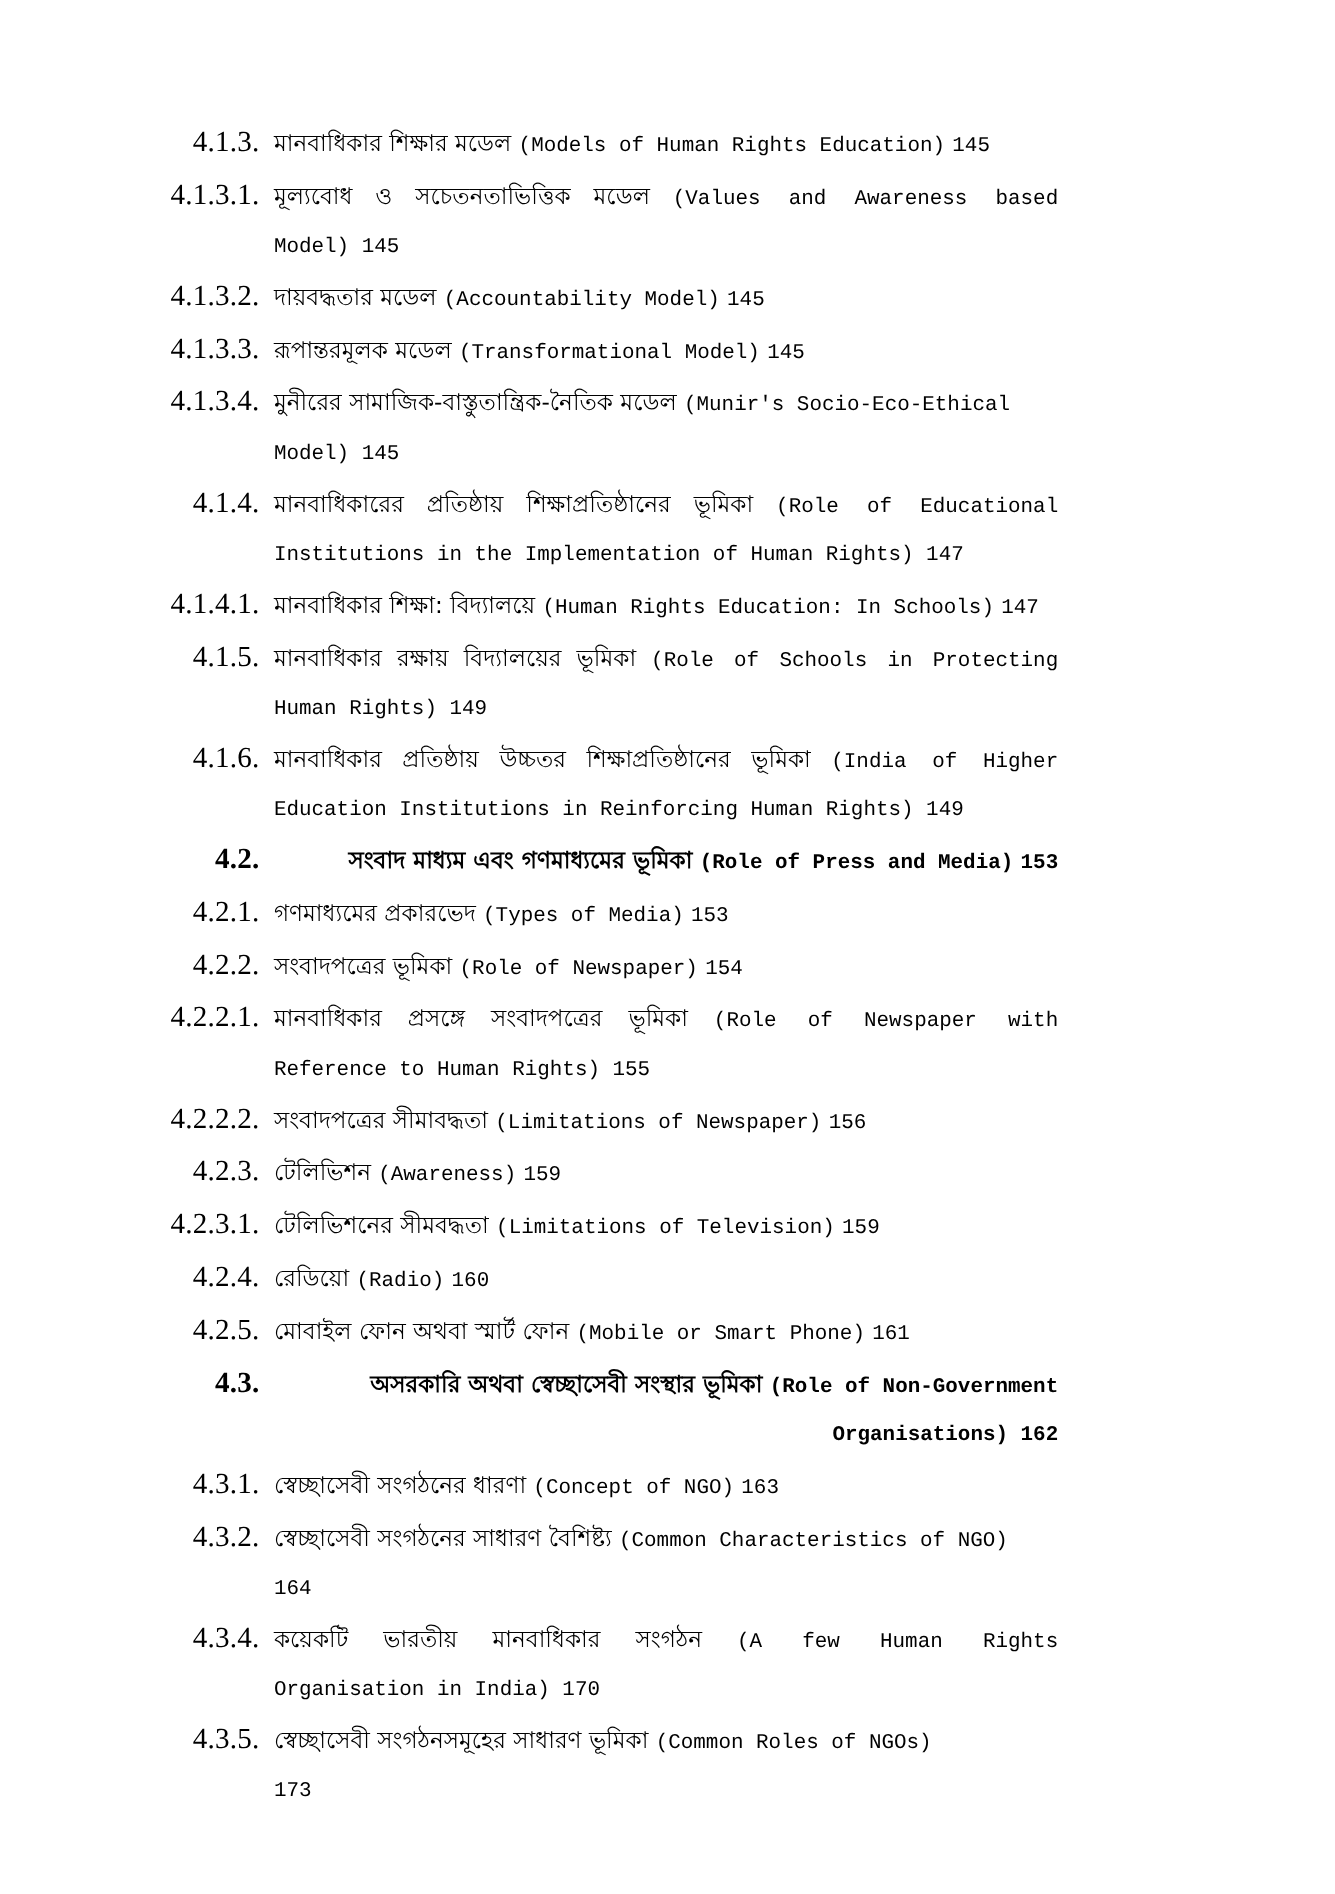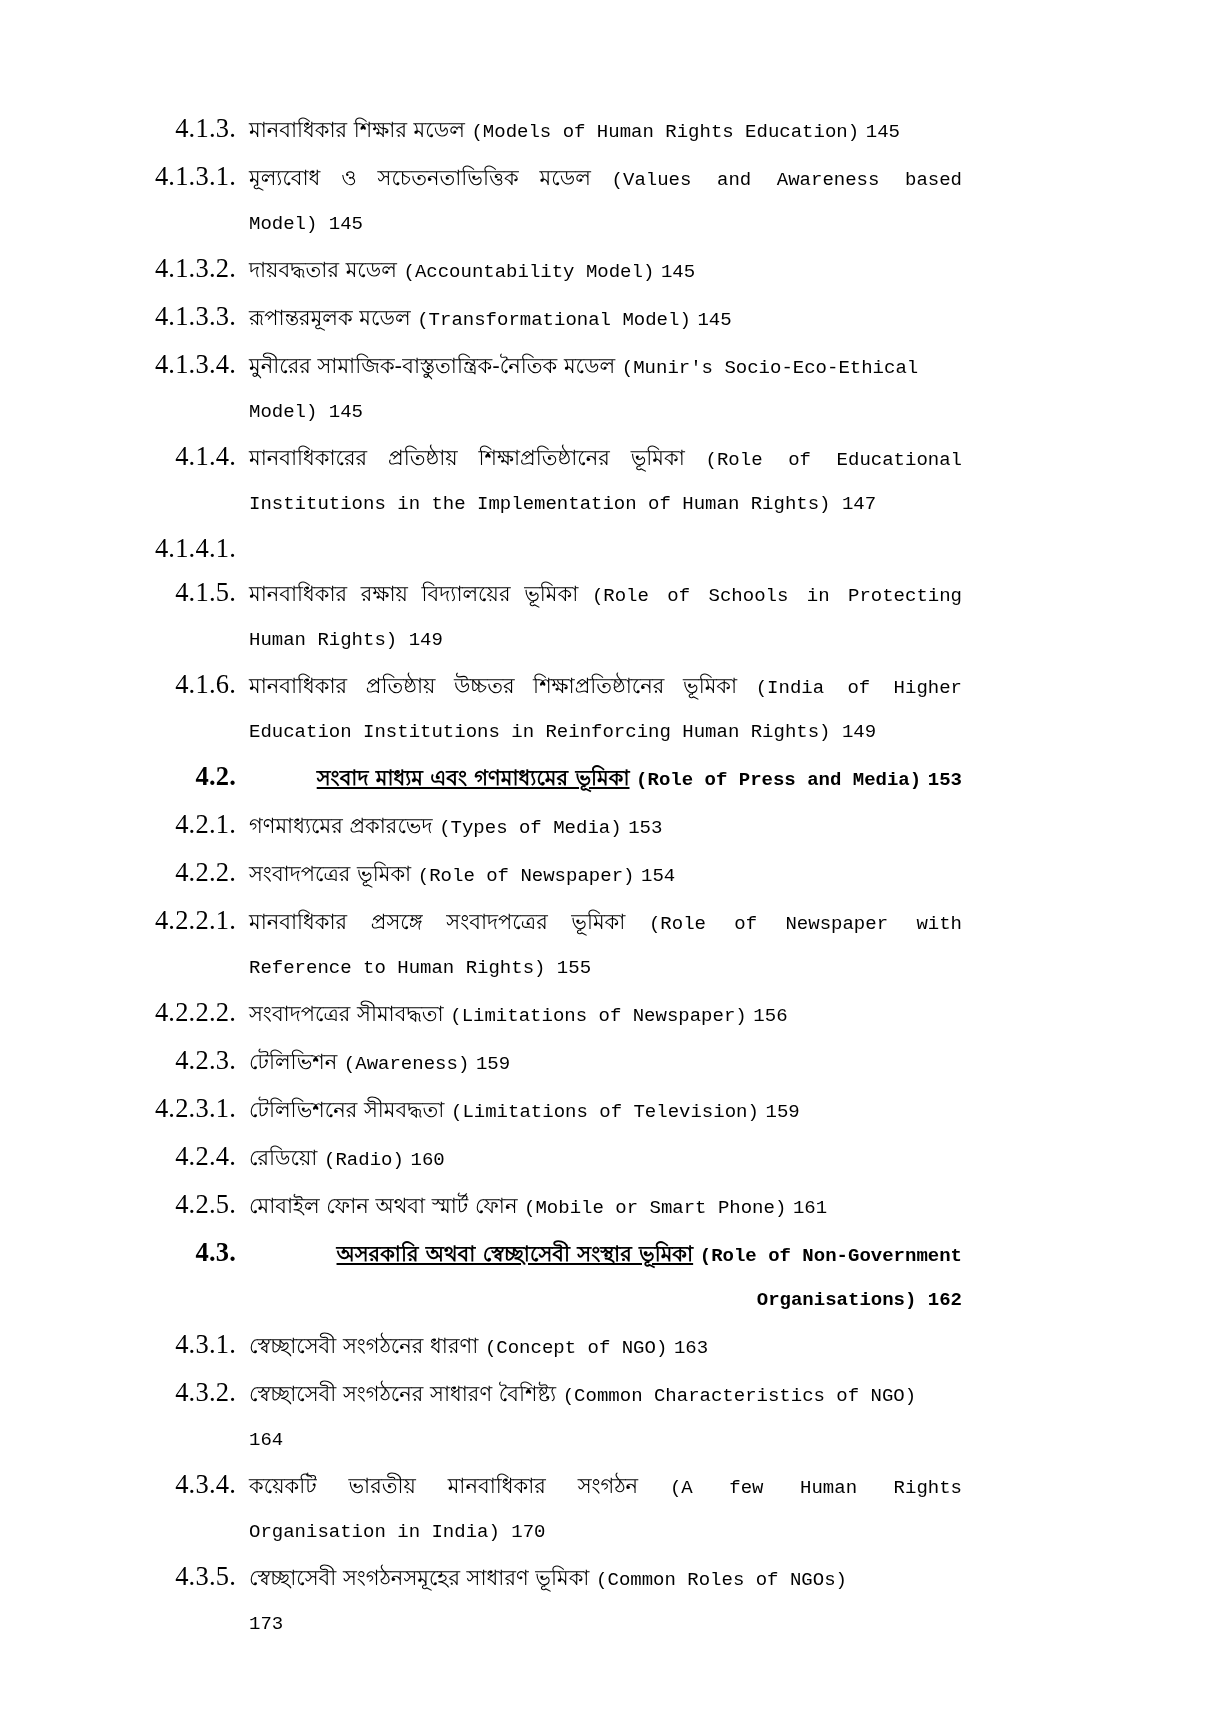--- a/index.html
+++ b/index.html
@@ -65,21 +65,20 @@
     font-family: Liberation Mono, monospace;
     font-size: 19px;
   }
   .toc-entry.bold .num,
   .toc-entry.bold .body-col {
     font-weight: bold;
     text-align: right;
   }
   .toc-entry.bold .bn {
     font-weight: bold;
-    text-decoration: underline;
   }
 </style>
 </head>
 <body>
 
 <div class="page">
   <div class="toc">
 
     <div class="toc-entry">
       <div class="num">4.1.3.</div>
@@ -121,20 +120,23 @@
     <div class="toc-entry">
       <div class="num">4.1.4.</div>
       <div class="body-col">
         <span class="ln just"><span class="bn">মানবাধিকারের প্রতিষ্ঠায় শিক্ষাপ্রতিষ্ঠানের ভূমিকা</span> <span class="en">(Role of Educational</span></span>
         <span class="ln en">Institutions in the Implementation of Human Rights) 147</span>
       </div>
     </div>
 
     <div class="toc-entry">
       <div class="num">4.1.4.1.</div>
+      <div class="body-col">
+        <span class="ln"><span class="bn">মানবাধিকার শিক্ষা: বিদ্যালয়ে</span> <span class="en">(Human Rights Education: In Schools)</span> <span class="en">147</span></span>
+      </div>
     </div>
 
     <div class="toc-entry">
       <div class="num">4.1.5.</div>
       <div class="body-col">
         <span class="ln just"><span class="bn">মানবাধিকার রক্ষায় বিদ্যালয়ের ভূমিকা</span> <span class="en">(Role of Schools in Protecting</span></span>
         <span class="ln en">Human Rights)  149</span>
       </div>
     </div>
 

